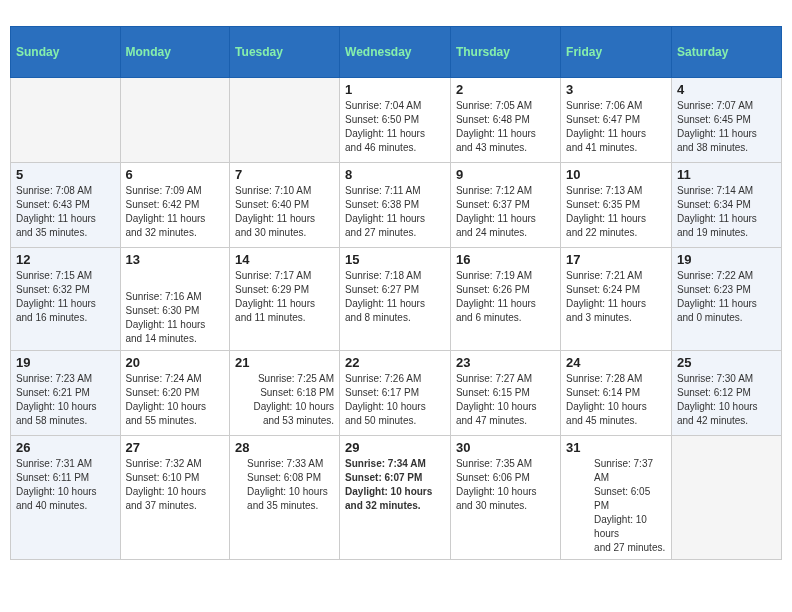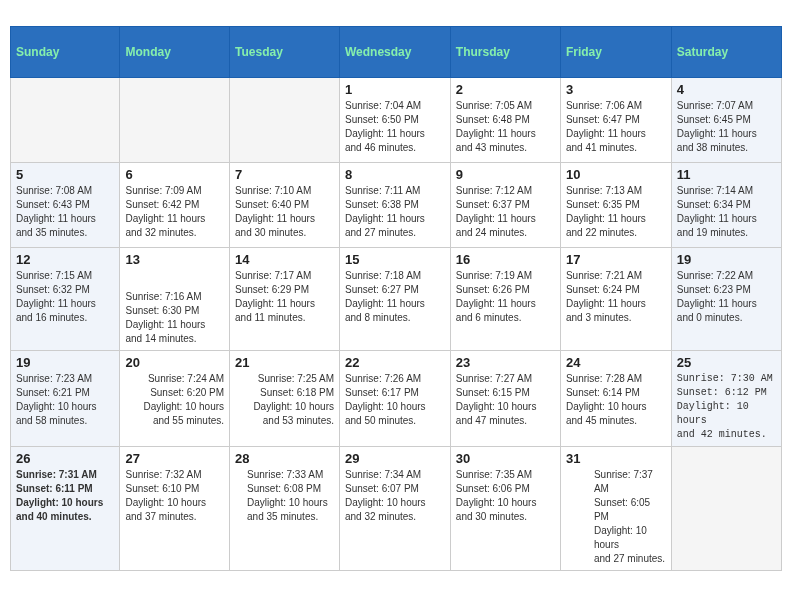--- a/index.html
+++ b/index.html
@@ -237,21 +237,21 @@
       <tr class="week-row">
         <td class="weekend">
           <span class="day-number">19</span>
           <div class="day-info" style="white-space: pre-line;">Sunrise: 7:23 AM
 Sunset: 6:21 PM
 Daylight: 10 hours
 and 58 minutes.</div>
         </td>
         <td>
           <span class="day-number">20</span>
-          <div class="day-info" style="white-space: pre-line; text-align: right;">Sunrise: 7:24 AM
+          <div class="day-info" style="white-space: pre-line;">Sunrise: 7:24 AM
 Sunset: 6:20 PM
 Daylight: 10 hours
 and 55 minutes.</div>
         </td>
         <td>
           <span class="day-number">21</span>
           <div class="day-info" style="white-space: pre-line; text-align: right;">Sunrise: 7:25 AM
 Sunset: 6:18 PM
 Daylight: 10 hours
 and 53 minutes.</div>
@@ -272,51 +272,51 @@
         </td>
         <td>
           <span class="day-number">24</span>
           <div class="day-info" style="white-space: pre-line;">Sunrise: 7:28 AM
 Sunset: 6:14 PM
 Daylight: 10 hours
 and 45 minutes.</div>
         </td>
         <td class="weekend">
           <span class="day-number">25</span>
-          <div class="day-info" style="white-space: pre-line; font-family: Liberation Mono, monospace;">Sunrise: 7:30 AM
+          <div class="day-info" style="white-space: pre-line;">Sunrise: 7:30 AM
 Sunset: 6:12 PM
 Daylight: 10 hours
 and 42 minutes.</div>
         </td>
       </tr>
       <tr class="week-row">
         <td class="weekend">
           <span class="day-number">26</span>
-          <div class="day-info" style="white-space: pre-line; font-weight: bold;">Sunrise: 7:31 AM
+          <div class="day-info" style="white-space: pre-line;">Sunrise: 7:31 AM
 Sunset: 6:11 PM
 Daylight: 10 hours
 and 40 minutes.</div>
         </td>
         <td>
           <span class="day-number">27</span>
           <div class="day-info" style="white-space: pre-line;">Sunrise: 7:32 AM
 Sunset: 6:10 PM
 Daylight: 10 hours
 and 37 minutes.</div>
         </td>
         <td>
           <span class="day-number">28</span>
           <div class="day-info" style="white-space: pre-line; margin-left: 12px;">Sunrise: 7:33 AM
 Sunset: 6:08 PM
 Daylight: 10 hours
 and 35 minutes.</div>
         </td>
         <td>
           <span class="day-number">29</span>
-          <div class="day-info" style="white-space: pre-line;">Sunrise: 7:34 AM
+          <div class="day-info" style="white-space: pre-line; font-weight: bold;">Sunrise: 7:34 AM
 Sunset: 6:07 PM
 Daylight: 10 hours
 and 32 minutes.</div>
         </td>
         <td>
           <span class="day-number">30</span>
           <div class="day-info" style="white-space: pre-line;">Sunrise: 7:35 AM
 Sunset: 6:06 PM
 Daylight: 10 hours
 and 30 minutes.</div>

